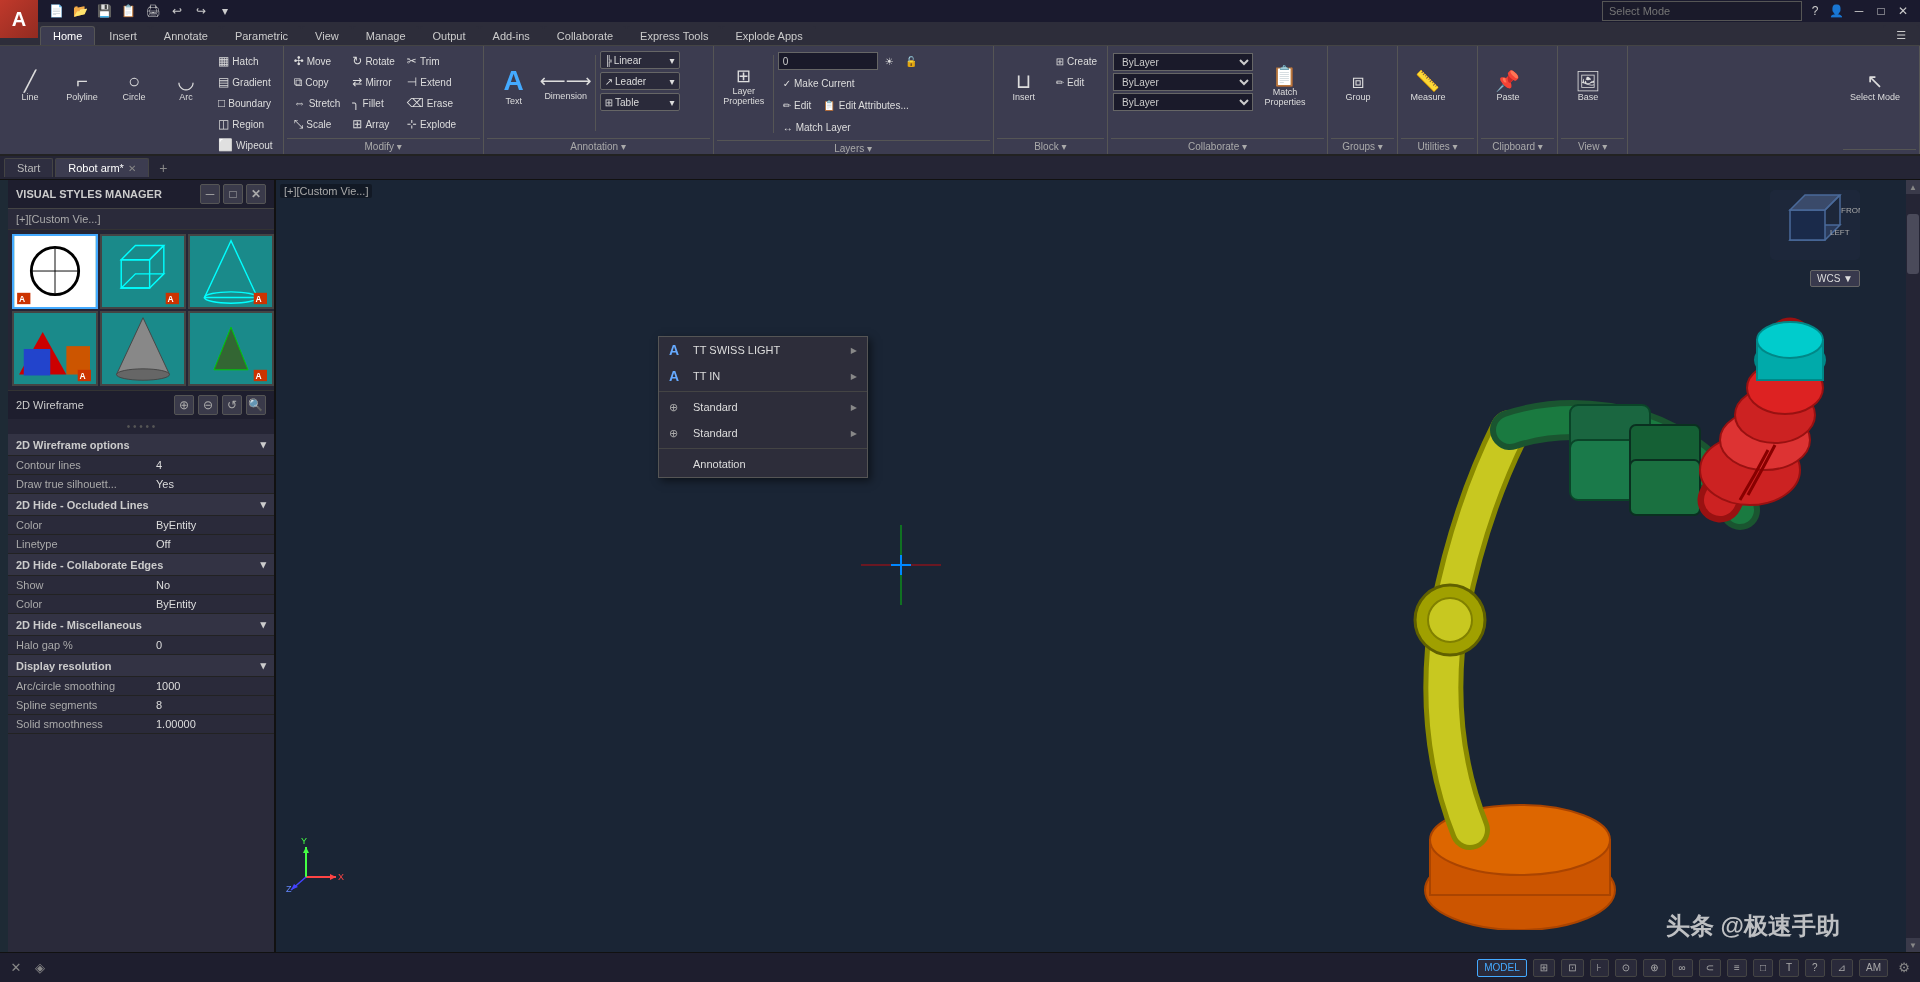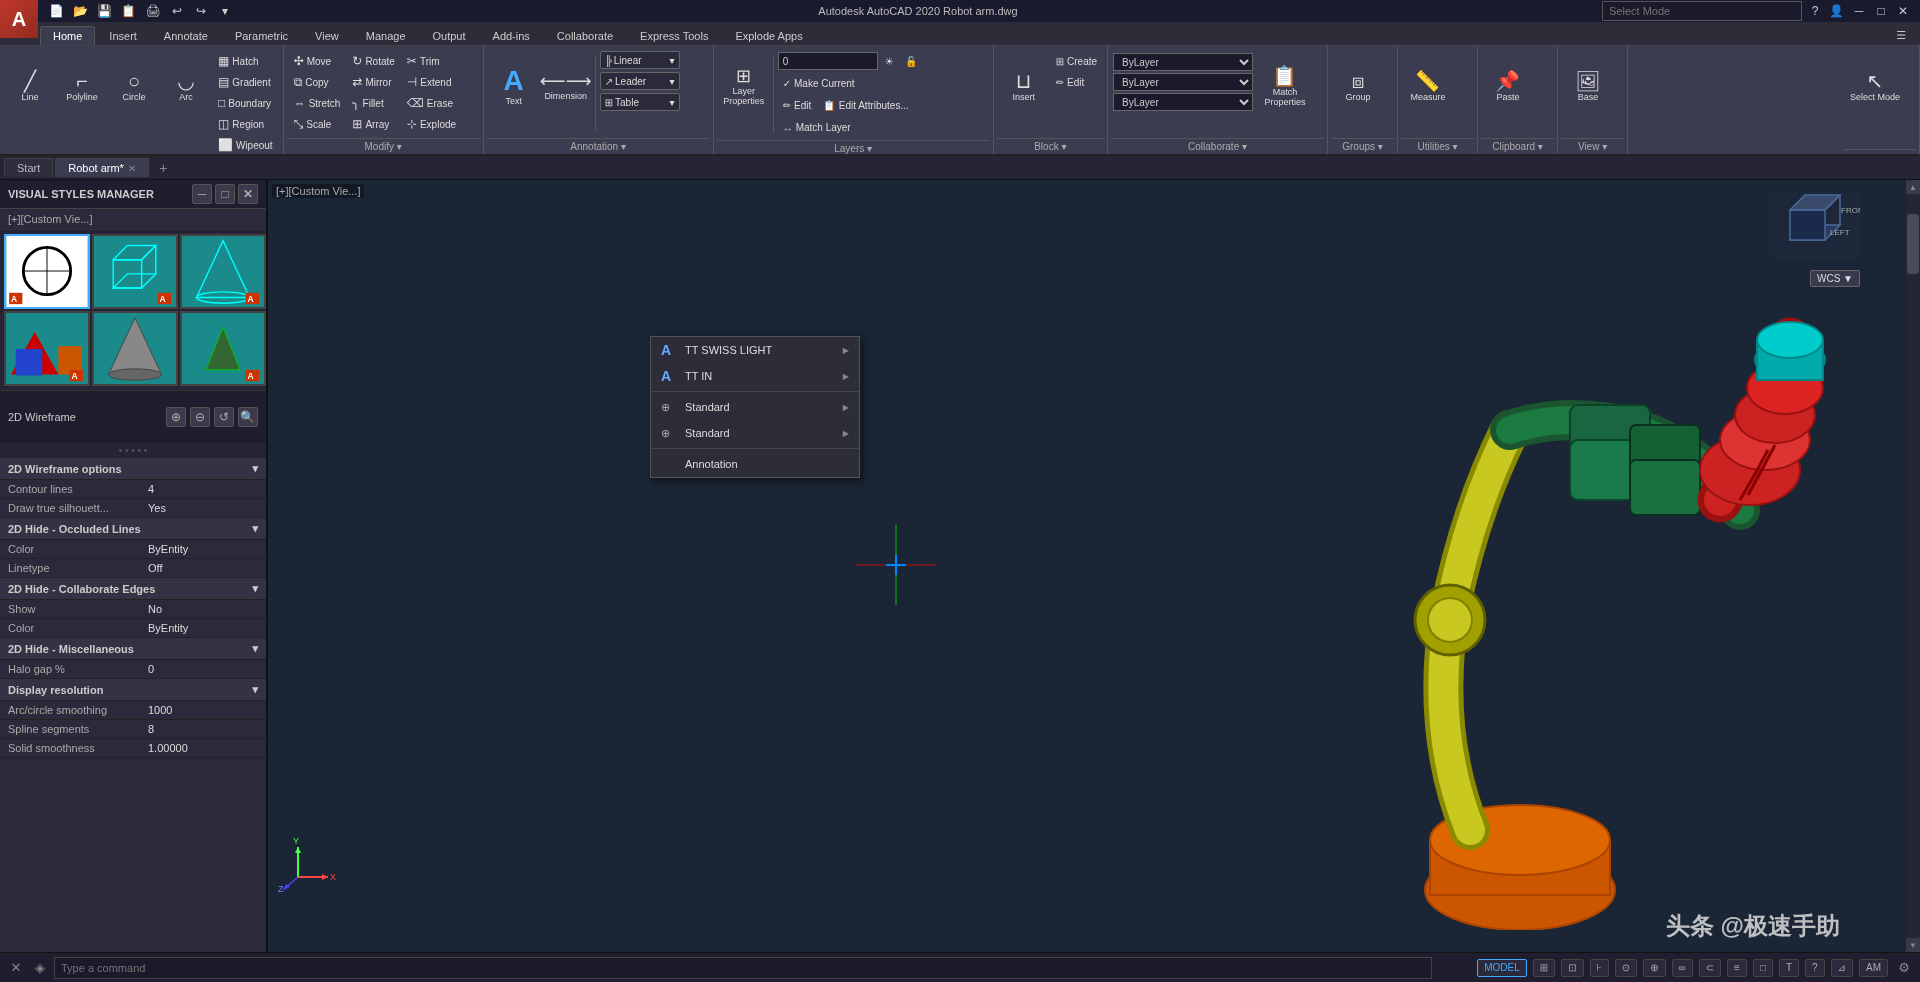--- a/index.html
+++ b/index.html
@@ -176,20 +176,21 @@
 
     
     #left-panel {
       width: 268px;
       background: #252535;
       border-right: 2px solid #111;
       display: flex;
       flex-direction: column;
       overflow: hidden;
       flex-shrink: 0;
+      margin-left: 8px;
     }
     #vsm-title {
       background: #1e1e2e;
       padding: 4px 8px;
       font-size: 11px;
       font-weight: bold;
       color: #ccc;
       border-bottom: 1px solid #444;
       display: flex;
       justify-content: space-between;
@@ -220,21 +221,21 @@
       overflow: hidden;
       display: flex;
       align-items: center;
       justify-content: center;
     }
     .vsm-thumb.active { border-color: #4af; }
     
     .vsm-thumb svg { width: 100%; height: 100%; }
 
     #vsm-current {
-      padding: 16px 8px;
+      padding: 4px 8px;
       background: #1e1e2e;
       font-size: 11px;
       color: #ccc;
       display: flex;
       align-items: center;
       gap: 6px;
       border-top: 1px solid #333;
     }
     #vsm-tools {
       display: flex;
@@ -540,23 +541,20 @@
   <div id="titlebar-left">
 
     <div class="qat-btn" title="New">📄</div>
     <div class="qat-btn" title="Open">📂</div>
     <div class="qat-btn" title="Save">💾</div>
     <div class="qat-btn" title="Save As">📋</div>
     <div class="qat-btn" title="Print">🖨</div>
     <div class="qat-btn" title="Undo">↩</div>
     <div class="qat-btn" title="Redo">↪</div>
     <div class="qat-btn" title="More">▾</div>
-  </div>
-  <div id="titlebar-center">
-    <span>Autodesk AutoCAD 2020  Robot arm.dwg</span>
   </div>
   <div id="titlebar-right">
     <input id="ribbon-search" type="text" style="position: relative; top: 0px; right: 0px; width: 200px;" placeholder="Select Mode">
     <div class="qat-btn">?</div>
     <div class="qat-btn">👤</div>
     <div class="qat-btn">─</div>
     <div class="qat-btn">□</div>
     <div class="qat-btn titlebar-close">✕</div>
   </div>
 </div>
@@ -1080,21 +1078,20 @@
         <span class="dd-text">Annotation</span>
       </div>
     </div>
   </div>
 
 </div>
 
 <div id="statusbar">
   <div class="status-icon-btn">✕</div>
   <div class="status-icon-btn">◈</div>
-  <input id="command-input" type="text" placeholder="Type a command" style="">
   <div class="status-right">
     <div class="status-btn active">MODEL</div>
     <div class="status-btn">⊞</div>
     <div class="status-btn">⊡</div>
     <div class="status-btn">⊦</div>
     <div class="status-btn">⊙</div>
     <div class="status-btn">⊕</div>
     <div class="status-btn">∞</div>
     <div class="status-btn">⊂</div>
     <div class="status-btn">≡</div>

